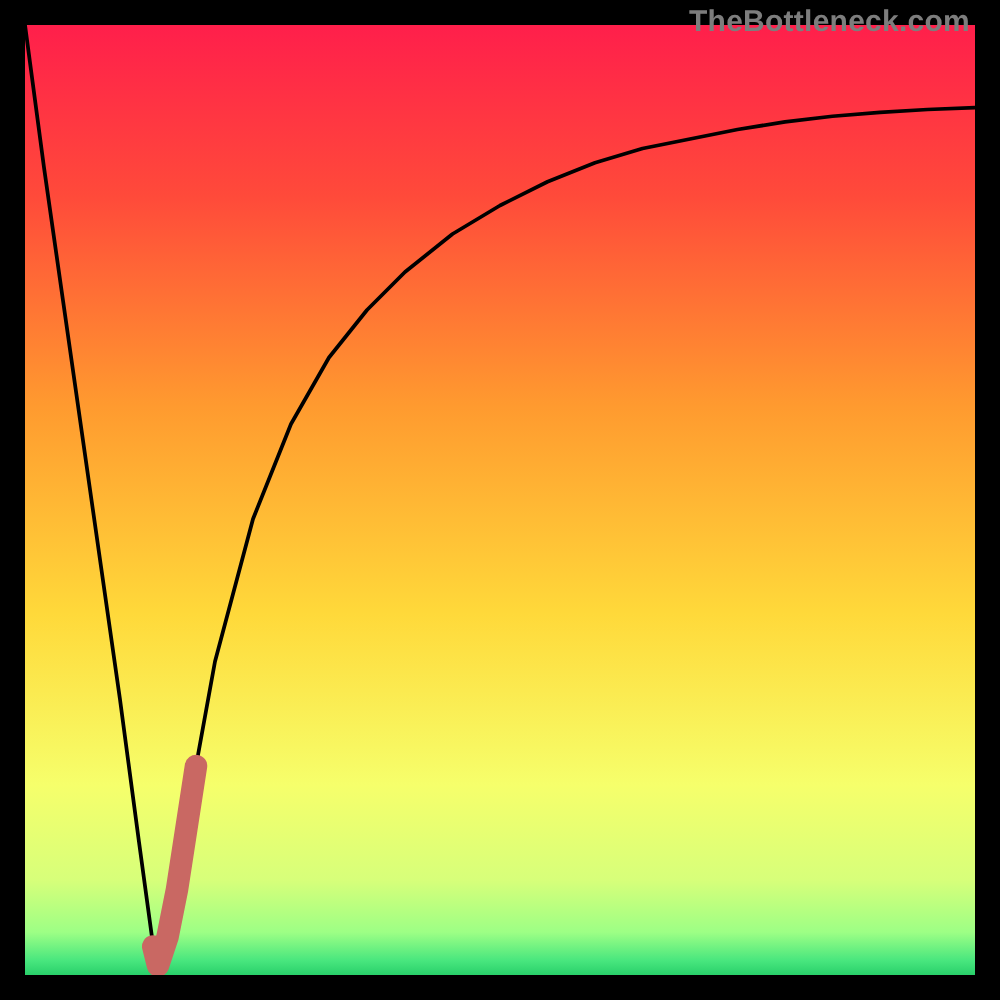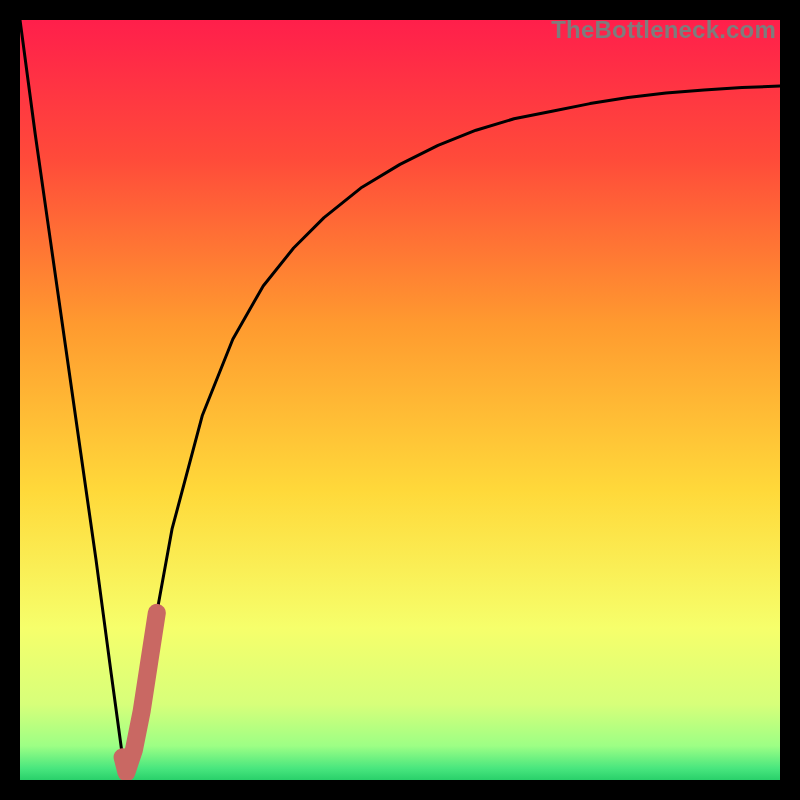--- a/index.html
+++ b/index.html
@@ -20,21 +20,21 @@
   }
   .plot {
     position: absolute;
     left: 0;
     top: 0;
     width: 760px;
     height: 760px;
   }
   .watermark {
     position: absolute;
-    top: 16px;
+    top: 4px;
     right: 24px;
     font-family: Arial, Helvetica, sans-serif;
     font-size: 24px;
     font-weight: 600;
     color: #7d7d7d;
     letter-spacing: 0.2px;
     text-align: center;
   }
 </style>
 </head>

